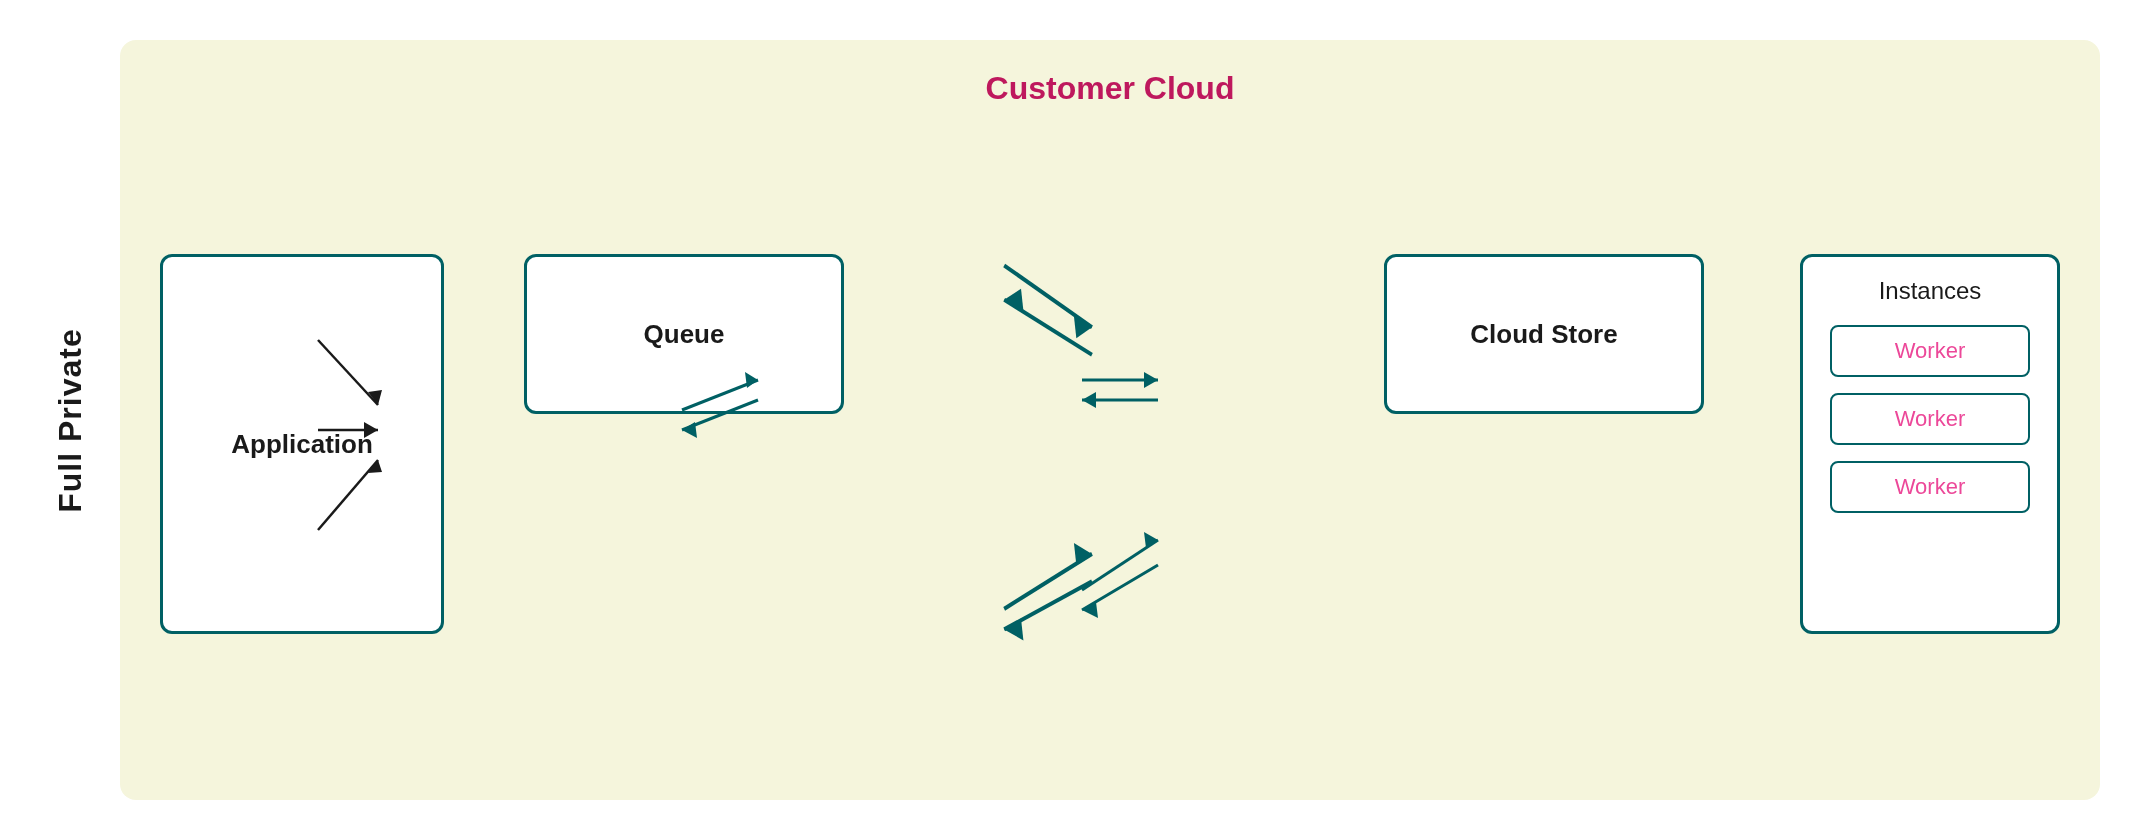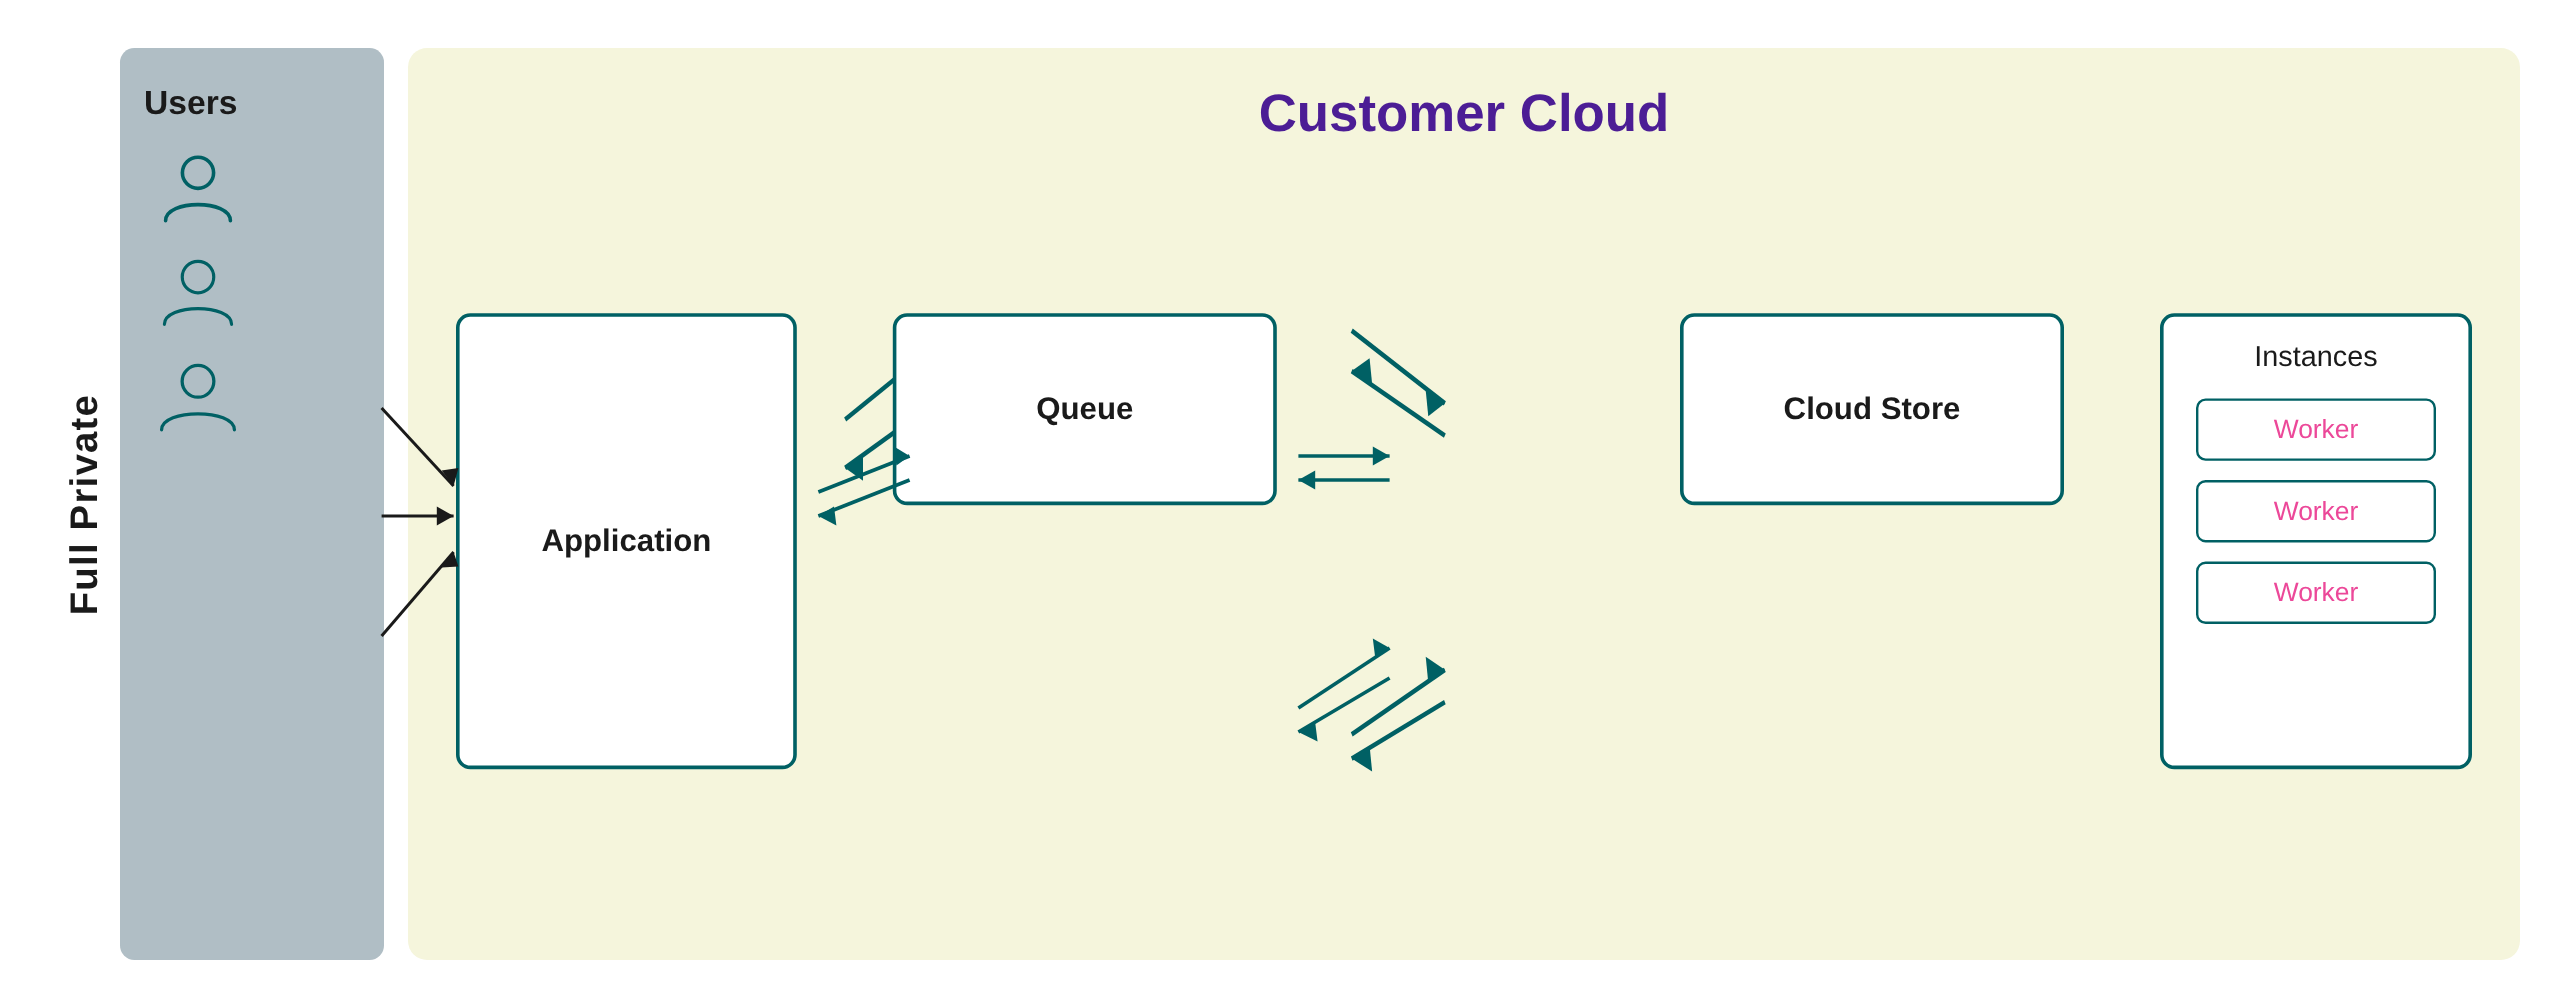--- a/index.html
+++ b/index.html
@@ -74,23 +74,23 @@
       background: #f5f5dc;
       border-radius: 16px;
       flex: 1;
       margin-left: 20px;
       padding: 30px 40px 40px 40px;
       display: flex;
       flex-direction: column;
       position: relative;
     }
     .customer-cloud-title {
-      font-size: 44px;
+      font-size: 32px;
       font-weight: 700;
-      color: #4c1d95;
+      color: #be185d;
       text-align: center;
       margin-bottom: 21px;
     }
 
     .cloud-content {
       flex: 1;
       display: flex;
       align-items: center;
       gap: 0;
       position: relative;
@@ -140,20 +140,21 @@
       border: 3px solid #006064;
       border-radius: 12px;
       width: 260px;
       height: 380px;
       flex-shrink: 0;
       display: flex;
       flex-direction: column;
       align-items: center;
       padding: 20px 20px;
       gap: 16px;
+      margin-left: 16px;
     }
     .instances-title {
       font-size: 24px;
       font-weight: 400;
       color: #1a1a1a;
       margin-bottom: 4px;
     }
     .worker-box {
       width: 200px;
       height: 52px;
@@ -180,46 +181,20 @@
   </style>
 </head>
 <body>
 
 <div class="diagram-container">
 
   <div class="full-private-label">
     <span>Full Private</span>
   </div>
 
-  <div class="users-panel">
-    <div class="panel-title">Users</div>
-    <div class="users-icons">
-
-      <div class="user-icon">
-        <svg viewBox="0 0 70 70" fill="none" xmlns="http://www.w3.org/2000/svg">
-          <circle cx="35" cy="22" r="13" stroke="#006064" stroke-width="3" fill="none"></circle>
-          <path d="M8 62 C8 44 62 44 62 62" stroke="#006064" stroke-width="3" fill="none" stroke-linecap="round"></path>
-        </svg>
-      </div>
-
-      <div class="user-icon">
-        <svg viewBox="0 0 80 80" width="80" height="80" fill="none" xmlns="http://www.w3.org/2000/svg">
-          <circle cx="40" cy="25" r="15" stroke="#006064" stroke-width="3" fill="none"></circle>
-          <path d="M8 70 C8 50 72 50 72 70" stroke="#006064" stroke-width="3" fill="none" stroke-linecap="round"></path>
-        </svg>
-      </div>
-
-      <div class="user-icon">
-        <svg viewBox="0 0 90 90" width="90" height="90" fill="none" xmlns="http://www.w3.org/2000/svg">
-          <circle cx="45" cy="28" r="17" stroke="#006064" stroke-width="3.5" fill="none"></circle>
-          <path d="M6 80 C6 57 84 57 84 80" stroke="#006064" stroke-width="3.5" fill="none" stroke-linecap="round"></path>
-        </svg>
-      </div>
-    </div>
-  </div>
 
   <div class="customer-cloud">
     <div class="customer-cloud-title">Customer Cloud</div>
 
     <div class="cloud-content">
 
       <svg class="arrows-svg" viewBox="0 0 1580 460" preserveAspectRatio="none">
 
         <line x1="305" y1="155" x2="375" y2="110" stroke="#006064" stroke-width="3"></line>
         <polygon points="375,110 361,102 361,118" fill="#006064"></polygon>

